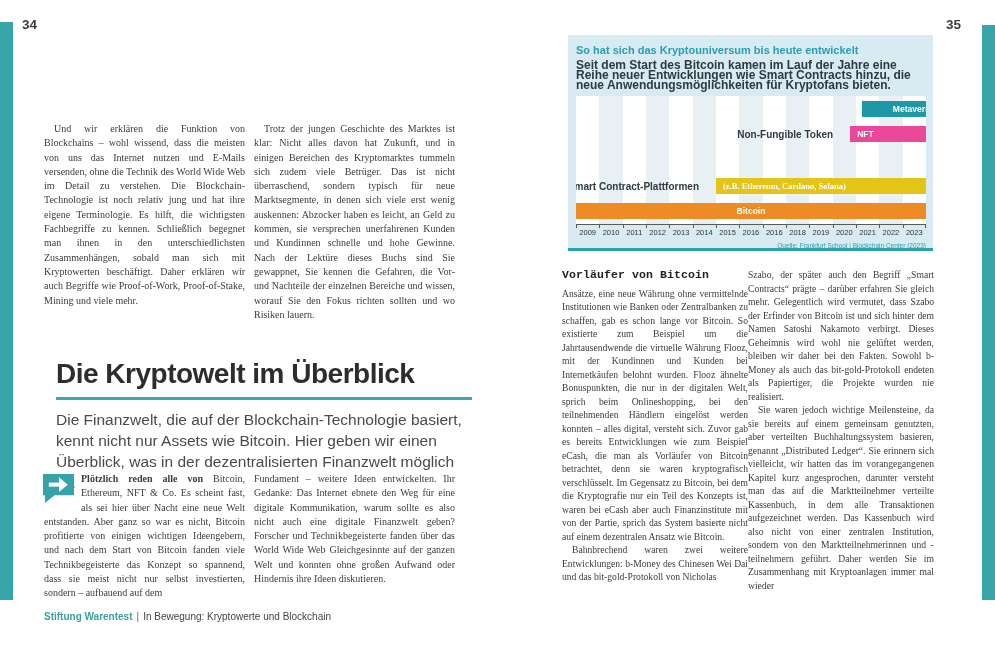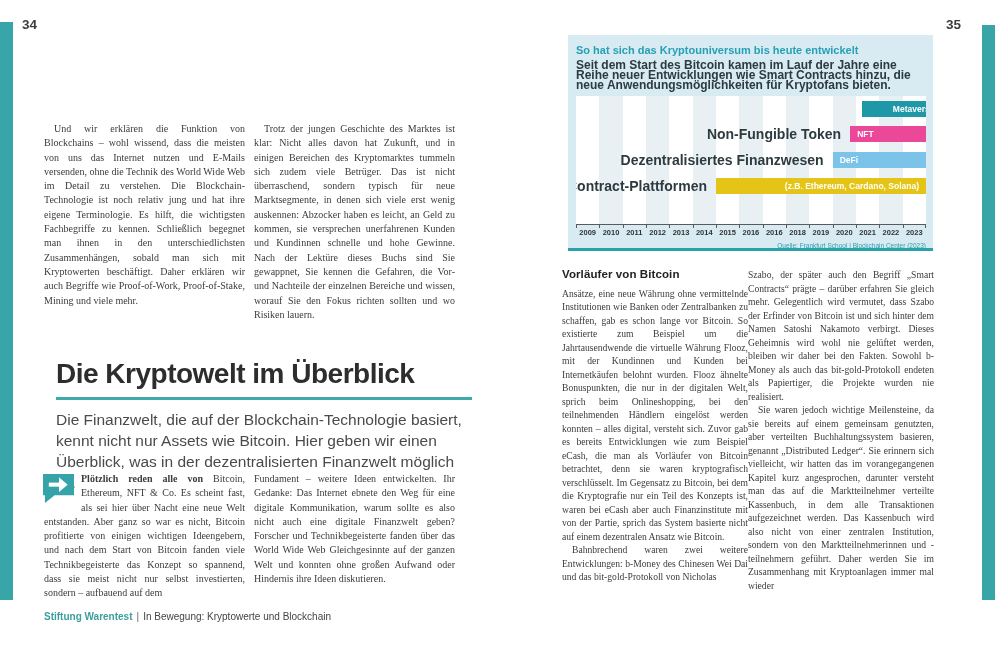--- a/index.html
+++ b/index.html
@@ -43,33 +43,33 @@
   .chart-box{position:absolute;left:568px;top:35px;width:365px;height:216px;
              background:#d8eaf2;border-bottom:3px solid #2aa2aa;padding:8px 7px 0 8px;box-sizing:border-box;}
   .chart-title{font-size:11px;font-weight:bold;color:#27a0b5;margin:1px 0 4px 0;}
   .chart-sub{font-size:12px;font-weight:bold;color:#2d3a40;line-height:10px;width:345px;}
   .chart-plot{position:relative;margin-top:6px;height:128px;background:#ffffff;overflow:hidden;}
   .stripe{position:absolute;top:0;bottom:0;background:#ffffff;}
   .stripe.alt{background:#e9f0f3;}
   .chart-row{position:absolute;left:0;right:0;}
   .bar{position:absolute;top:50%;transform:translateY(-50%);height:16px;line-height:16px;
        color:#ffffff;font-weight:bold;font-size:8.5px;white-space:nowrap;padding:0 7px;box-sizing:border-box;}
-  .row-label{position:absolute;top:50%;transform:translateY(-50%);font-size:14px;font-weight:bold;
-             color:#2d3a40;white-space:nowrap;padding-right:9px;}
+  .row-label{position:absolute;top:50%;transform:translateY(-50%);font-size:10px;font-weight:bold;
+             color:#2d3a40;white-space:nowrap;padding-right:17px;}
   .chart-axis{position:relative;height:15px;border-top:1px solid #5a5a5a;display:flex;}
-  .year-cell{flex:1;text-align:center;font-size:7.5px;font-weight:bold;color:#333;padding-top:3px;}
+  .year-cell{flex:1;text-align:center;font-size:7.5px;font-weight:normal;color:#333;padding-top:3px;}
   .tick{position:absolute;top:0;width:1px;height:3px;background:#5a5a5a;}
   .chart-source{text-align:right;font-size:6.5px;color:#2a9fb0;margin-top:2px;}
 
   
   .article{position:absolute;left:562px;top:268px;width:382px;}
   .article-cols{display:flex;}
   .article-cols .col{width:186px;font-size:9.6px;line-height:13.5px;}
   .article-cols .col + .col{margin-left:0;}
-  .article h3{font-family:Liberation Sans, sans-serif;font-size:11.5px;color:#222;
+  .article h3{font-family:Liberation Mono, monospace;font-size:11.5px;color:#222;
               margin:0 0 5px 0;letter-spacing:0.1px;}
   .lead-in{font-weight:bold;}
 </style>
 </head>
 <body>
 
 <div class="edge-bar left"></div>
 <div class="edge-bar right"></div>
 <div class="page-num p34">34</div>
 <div class="page-num p35">35</div>
@@ -129,27 +129,26 @@
       <div class="stripe" style="left: 80%; width: 6.66667%;"></div>
       <div class="stripe alt" style="left: 86.6667%; width: 6.66667%;"></div>
       <div class="stripe" style="left: 93.3333%; width: 6.66667%;"></div>
       <div class="chart-row" style="top: 0%; height: 20%;">
         <div class="bar" style="left: 81.6667%; right: 0%; background: rgb(30, 152, 167); text-align: center; padding-left: 31px;">Metaverse</div>
       </div>
       <div class="chart-row" style="top: 20%; height: 20%;">
         <div class="row-label" style="right: 21.6667%;">Non-Fungible Token</div>
         <div class="bar" style="left: 78.3333%; right: 0%; background: #ec4899; text-align: left;">NFT</div>
       </div>
-      <div class="chart-row" style="top: 40%; height: 20%;">
-        <div class="row-label" style="right: 26.6667%;">Dezentralisiertes Finanzwesen</div>
-        <div class="bar" style="left: 73.3333%; right: 0%; background: rgb(123, 195, 232); text-align: left;">DeFi</div>
-      </div>
       <div class="chart-row" style="top: 60%; height: 20%;">
         <div class="row-label" style="right: 60%;">Smart Contract-Plattformen</div>
-        <div class="bar" style="left: 40%; right: 0%; background: rgb(228, 197, 23); text-align: right;">(z.B. Ethereum, Cardano, Solana)</div>
+        <div class="bar" style="left: 40%; right: 0%; background: rgb(228, 197, 23); text-align: left; font-family: Liberation Serif, serif;">(z.B. Ethereum, Cardano, Solana)</div>
+      </div>
+      <div class="chart-row" style="top: 80%; height: 20%;">
+        <div class="bar" style="left: 0%; right: 0%; background: rgb(238, 139, 36); text-align: center;">Bitcoin</div>
       </div>
     </div>
   <div class="chart-axis">
       <div class="year-cell">2009</div>
       <div class="year-cell">2010</div>
       <div class="year-cell">2011</div>
       <div class="year-cell">2012</div>
       <div class="year-cell">2013</div>
       <div class="year-cell">2014</div>
       <div class="year-cell">2015</div>

